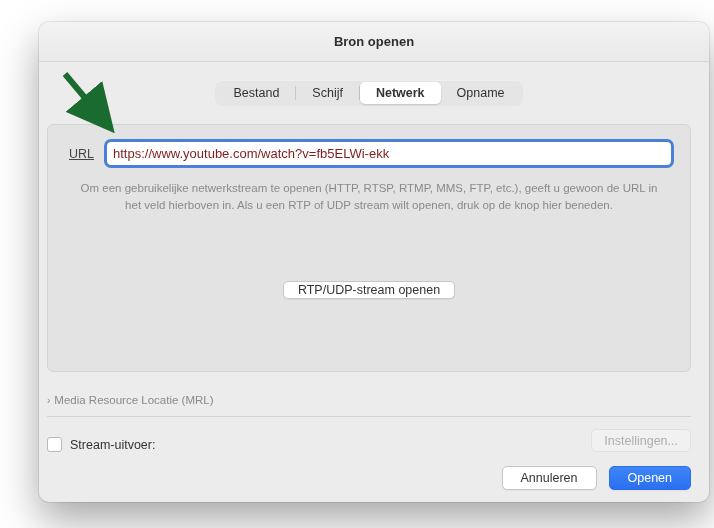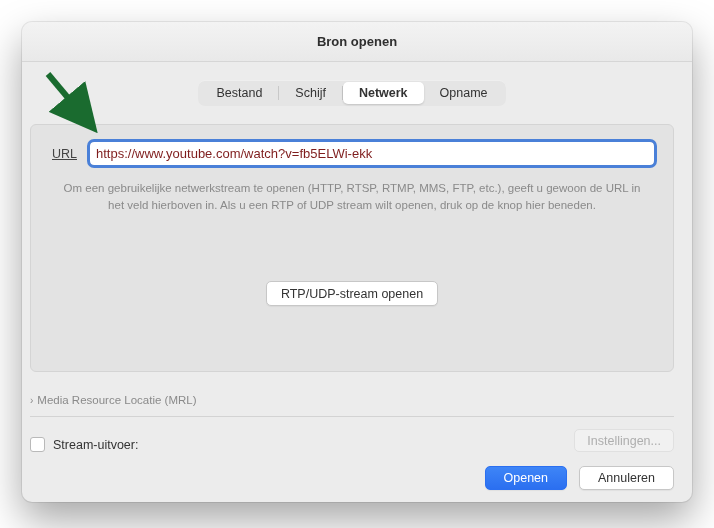--- a/index.html
+++ b/index.html
@@ -6,21 +6,21 @@
   body {
     font-family: -apple-system, "Helvetica Neue", Arial, sans-serif;
     background: #fff;
     width: 714px;
     height: 528px;
     position: relative;
   }
   .window {
     position: absolute;
     top: 22px;
-    left: 22px;
+    left: 39px;
     width: 670px;
     height: 480px;
     background: #ececec;
     border-radius: 10px;
     box-shadow: 0 18px 40px rgba(0,0,0,0.35), 0 0 0 1px rgba(0,0,0,0.08);
     overflow: hidden;
   }
   .titlebar {
     height: 40px;
     background: linear-gradient(#f3f3f3, #e9e9e9);
@@ -109,21 +109,21 @@
     text-align: center;
     line-height: 1.45;
     padding: 0 10px;
   }
   .rtp-row {
     display: flex;
     justify-content: center;
     margin-top: 68px;
   }
   .rtp-btn {
-    height: 25px;
+    height: 18px;
     padding: 0 14px;
     font-size: 12.5px;
     color: #333;
     background: #fff;
     border: 1px solid #c7c7c7;
     border-radius: 5px;
     cursor: pointer;
     box-shadow: 0 1px 1px rgba(0,0,0,.05);
   }
   .disclosure {
@@ -249,22 +249,22 @@
 
     <div class="stream-row">
       <div class="stream-left">
         <div class="chk"></div>
         <div class="stream-label">Stream-uitvoer:</div>
       </div>
       <button class="settings-btn" disabled="">Instellingen...</button>
     </div>
 
     <div class="footer">
+      <button class="btn">Annuleren</button>
       <button class="btn primary">Openen</button>
-      <button class="btn">Annuleren</button>
     </div>
 
   </div>
 
   <svg class="arrow" width="80" height="80">
     <defs>
       <marker id="ah" markerWidth="8" markerHeight="8" refX="6" refY="4" orient="auto">
         <path d="M0,0 L8,4 L0,8 Z" fill="#1a6b2f"></path>
       </marker>
     </defs>

